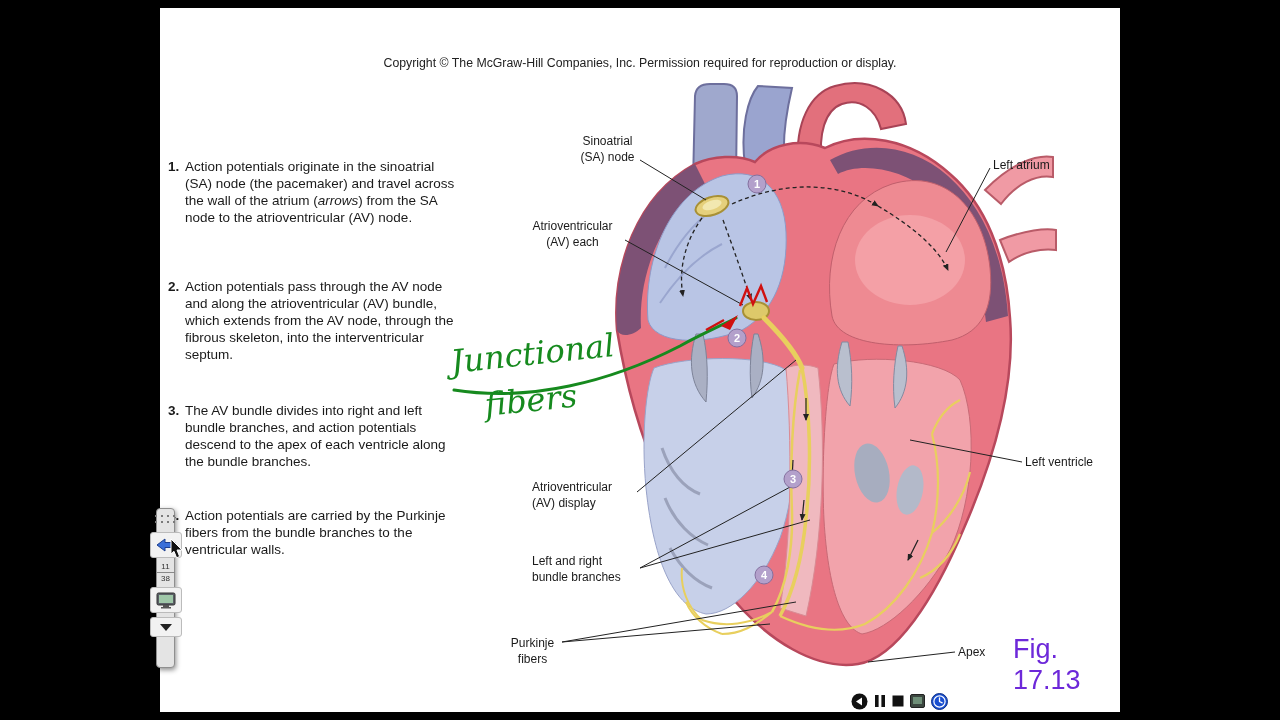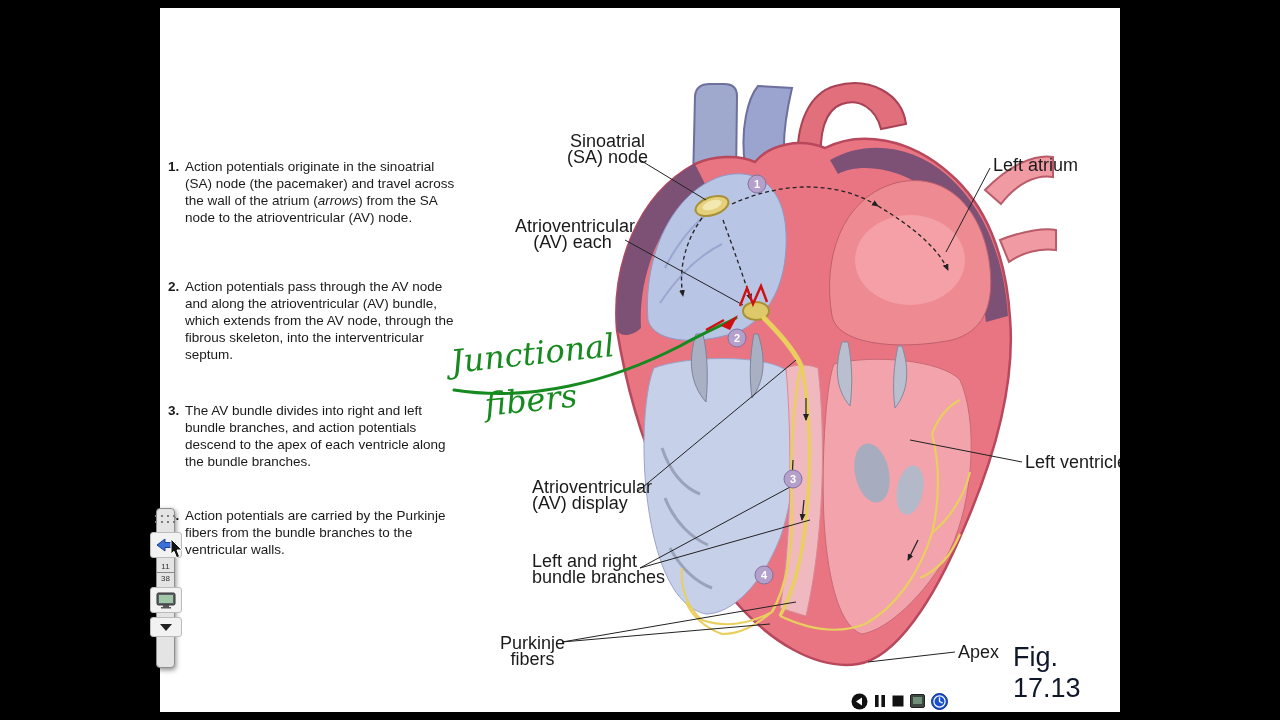--- a/index.html
+++ b/index.html
@@ -3,23 +3,23 @@
 <meta charset="utf-8">
 <style>
   html,body{margin:0;padding:0;background:#000;}
   .stage{position:relative;width:1280px;height:720px;background:#000;overflow:hidden;
          font-family:"Liberation Sans",sans-serif;color:#1a1a1a;}
   .slide{position:absolute;left:160px;top:8px;width:960px;height:704px;background:#fff;overflow:hidden;}
   .copyright{position:absolute;left:0;top:48px;width:100%;text-align:center;font-size:12.3px;color:#222;}
   .step{position:absolute;left:8px;width:296px;display:flex;font-size:13.5px;line-height:17px;}
   .step .num{font-weight:bold;width:17px;flex:0 0 17px;}
   .step .txt{width:272px;}
-  .lbl{position:absolute;font-size:18px;line-height:16px;white-space:nowrap;}
+  .lbl{position:absolute;font-size:12px;line-height:16px;white-space:nowrap;}
   .lbl.center{text-align:center;}
-  .fig{position:absolute;left:853px;top:626px;font-size:27px;line-height:31px;color:#0f172a;margin-top:8px;}
+  .fig{position:absolute;left:853px;top:626px;font-size:27px;line-height:31px;color:#6d28d9;}
   .heart-svg{position:absolute;left:280px;top:60px;width:620px;height:620px;pointer-events:none;}
   
   .palette{position:absolute;left:156px;top:508px;width:19px;height:160px;background:#e4e4e4;
            border:1px solid #8f8f8f;border-radius:4px;box-shadow:1px 2px 5px rgba(0,0,0,.45);
            display:flex;flex-direction:column;align-items:center;padding-top:4px;box-sizing:border-box;}
   .grip{width:26px;height:13px;background-image:radial-gradient(#7a7a7a 1.1px, transparent 1.2px);
         background-size:6px 6px;margin-bottom:4px;}
   .tool-btn{width:30px;height:24px;display:flex;align-items:center;justify-content:center;
             border:1px solid #bbb;border-radius:3px;background:#f2f2f2;margin:2px 0;cursor:pointer;}
   .page-ind{font-size:8px;line-height:9px;text-align:center;color:#333;margin:2px 0;}
@@ -28,20 +28,21 @@
   
   .media{position:absolute;left:851px;top:691px;display:flex;align-items:center;gap:6px;height:20px;}
   .media .mi{display:flex;align-items:center;justify-content:center;cursor:pointer;}
 </style>
 </head>
 <body>
 
 <div class="stage">
   <div class="slide">
 
+    <div class="copyright">Copyright © The McGraw-Hill Companies, Inc. Permission required for reproduction or display.</div>
 
     <div class="step" style="top:150px">
       <span class="num">1.</span>
       <span class="txt"><span>Action potentials originate in the sinoatrial (SA) node (the pacemaker) and travel across the wall of the atrium (</span><i>arrows</i><span>) from the SA node to the atrioventricular (AV) node.</span></span>
     </div>
     <div class="step" style="top:270px">
       <span class="num">2.</span>
       <span class="txt"><span>Action potentials pass through the AV node and along the atrioventricular (AV) bundle, which extends from the AV node, through the fibrous skeleton, into the interventricular septum.</span><i></i><span></span></span>
     </div>
     <div class="step" style="top:394px">

